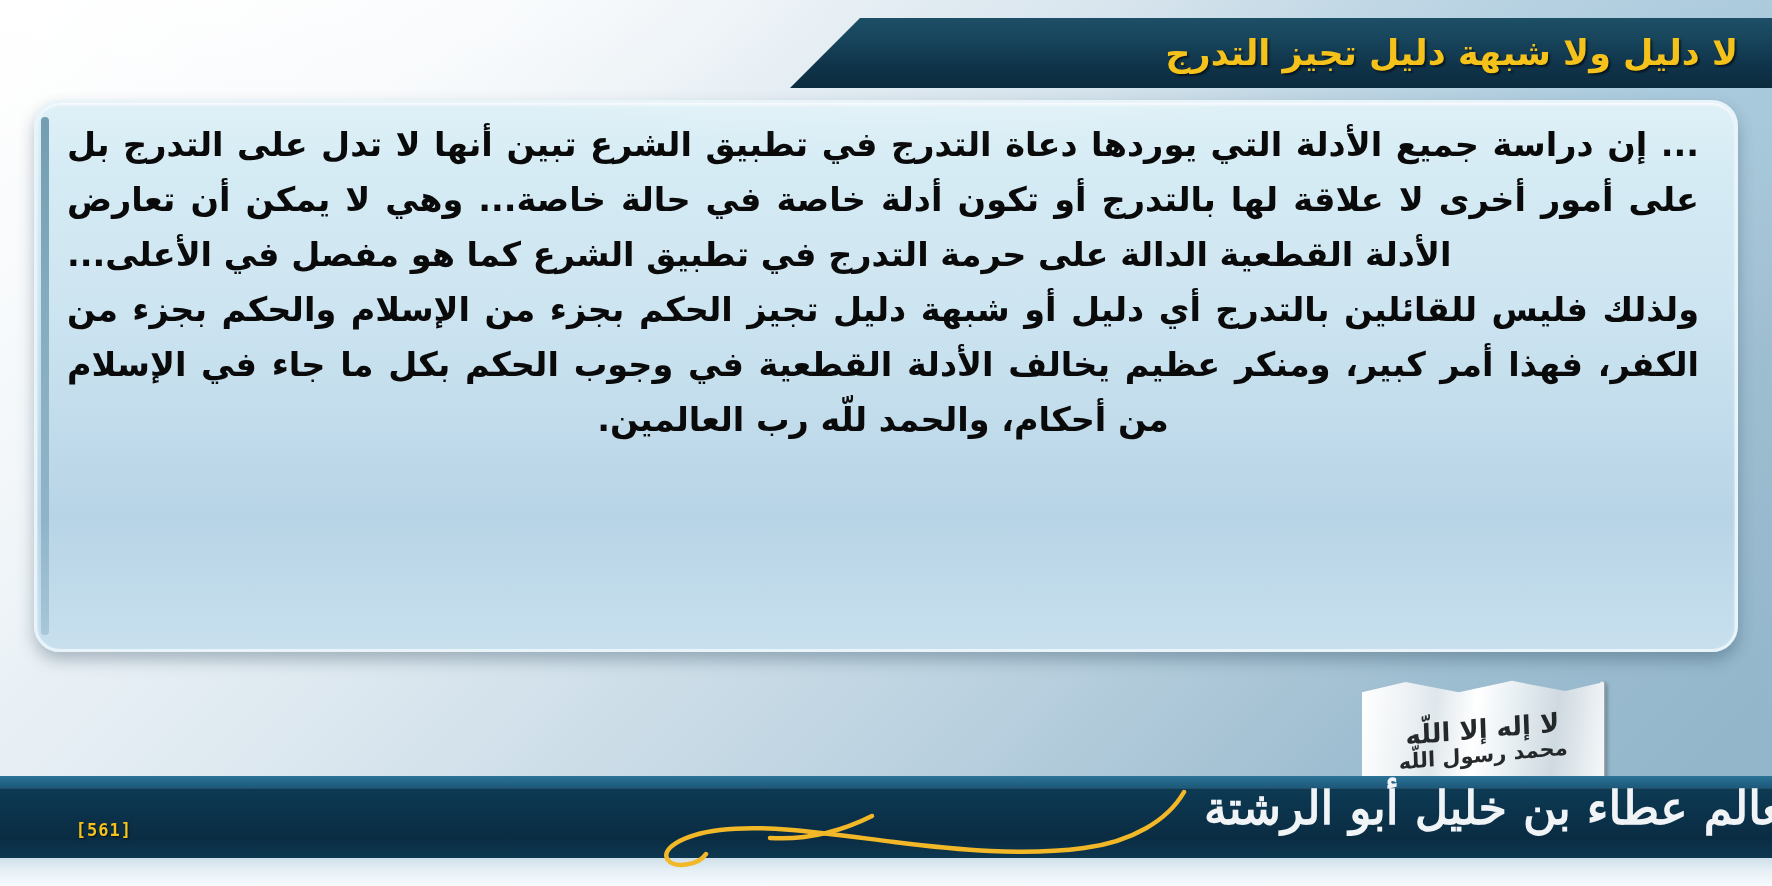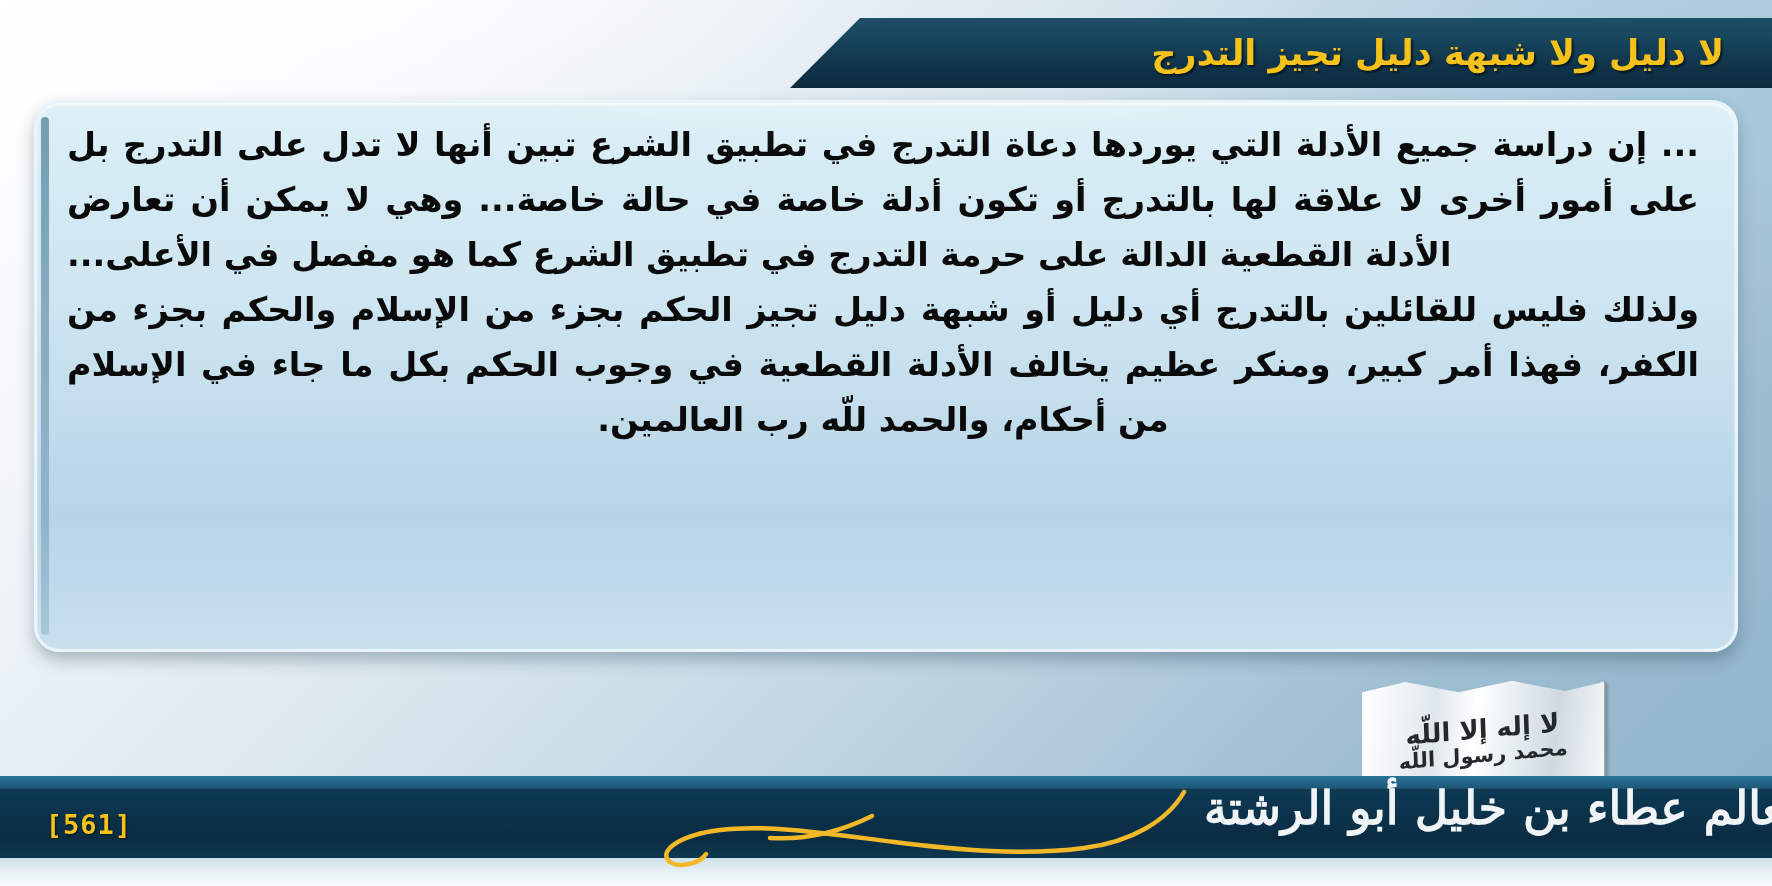--- a/index.html
+++ b/index.html
@@ -26,21 +26,21 @@
 
   
   .header-band {
     position: absolute;
     top: 18px; right: 0; left: 790px;
     height: 70px;
     background: linear-gradient(180deg,#1d4f66 0%, #17455c 30%, #0f3349 70%, #0c2b3e 100%);
     -webkit-clip-path: polygon(70px 0, 100% 0, 100% 100%, 0 100%);
     clip-path: polygon(70px 0, 100% 0, 100% 100%, 0 100%);
     display: flex; align-items: center; justify-content: flex-start;
-    padding-right: 48px;
+    padding-right: 34px;
     box-shadow: 0 3px 7px rgba(0,0,0,.28);
   }
   .header-title {
     color: #f5c21b;
     font-size: 35px;
     font-weight: bold;
     letter-spacing: .2px;
     white-space: nowrap;
     text-shadow: 2px 2px 2px rgba(0,0,0,.55);
     line-height: 1;
@@ -139,21 +139,21 @@
   }
   .footer-baseline {
     position: absolute; left: 0; right: 0; bottom: 0; height: 28px;
     background: linear-gradient(180deg,#cfe0ea 0%, #e6eff5 45%, #f7fbfd 100%);
   }
   .page-number {
     position: absolute;
     right: 1640px; bottom: 46px;
     color: #f5c21b;
     font-family: "DejaVu Sans Mono", "Liberation Mono", monospace;
-    font-size: 27px;
+    font-size: 17px;
     font-weight: bold;
     letter-spacing: 1px;
     text-shadow: 1px 1px 2px rgba(0,0,0,.6);
     direction: ltr;
   }
   .signature {
     position: absolute;
     right: 560px; bottom: 18px;
     width: 640px; height: 92px;
     direction: rtl;

